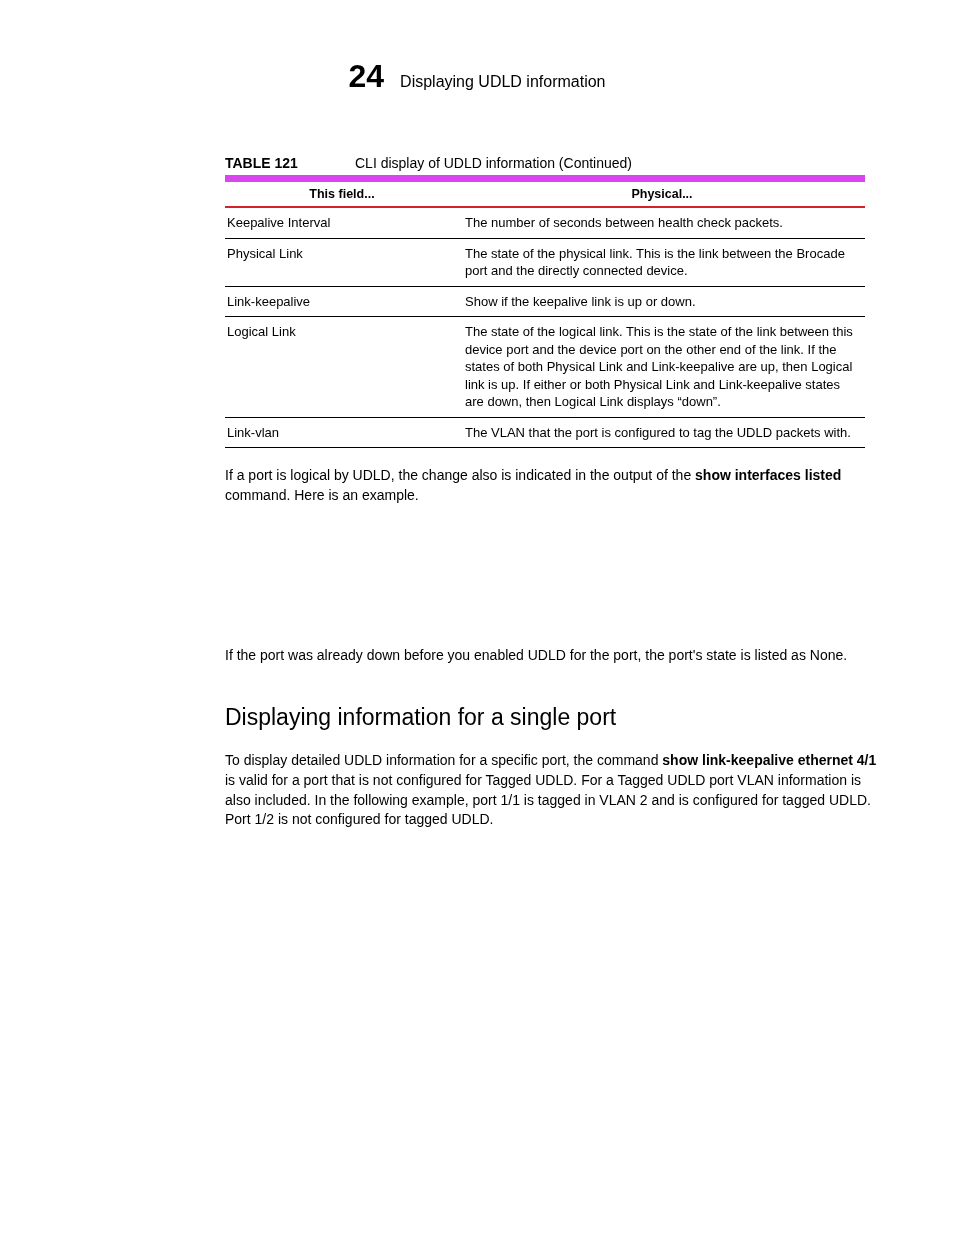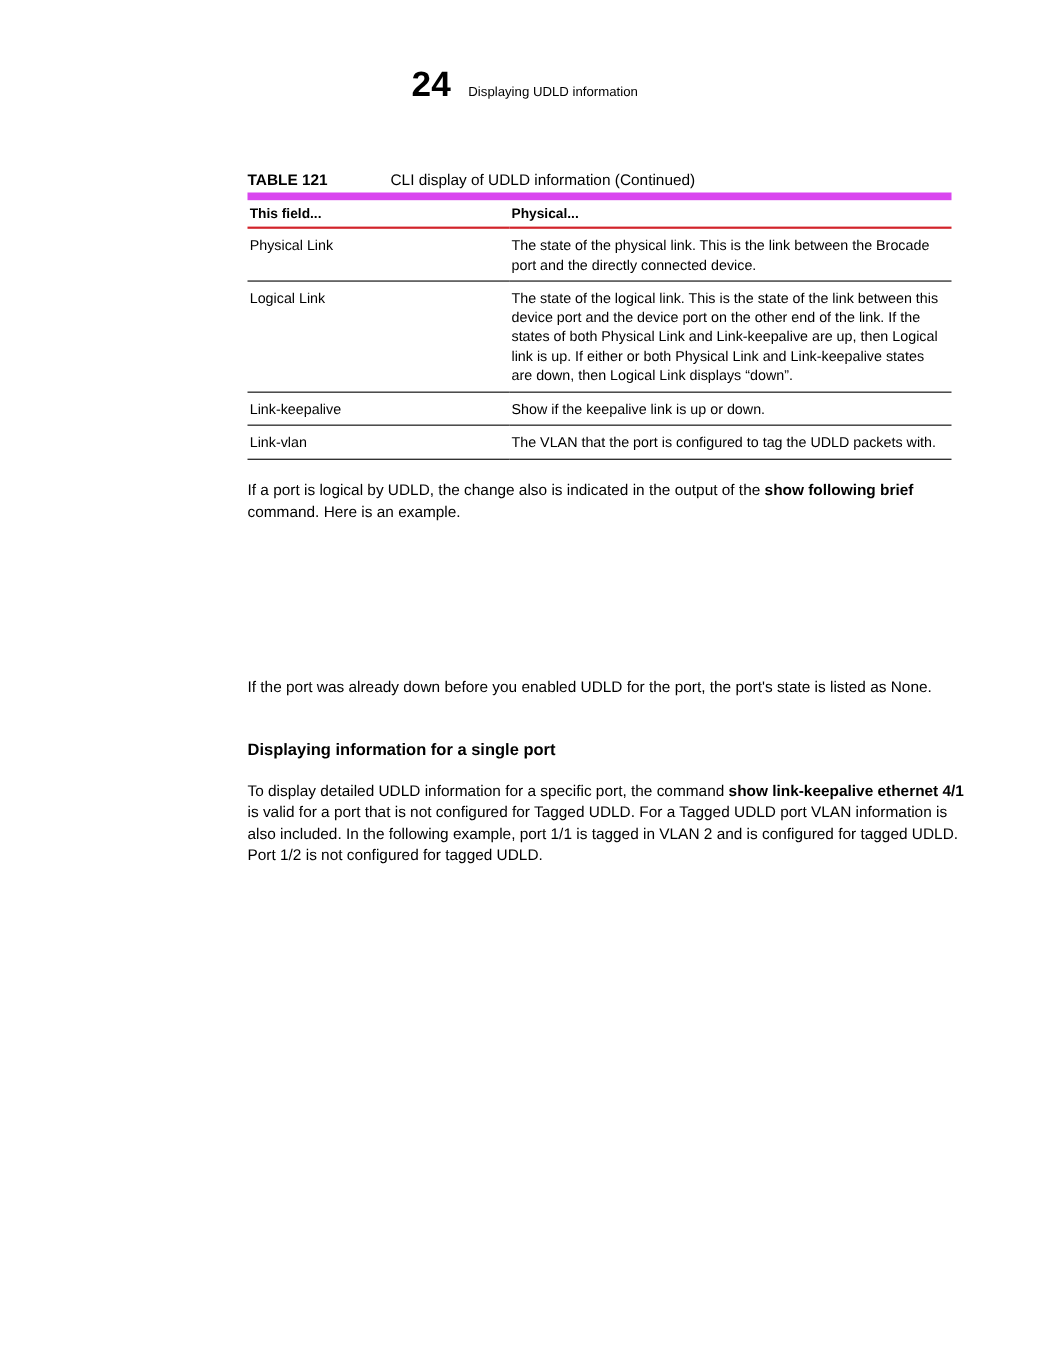--- a/index.html
+++ b/index.html
@@ -20,21 +20,21 @@
     margin-bottom: 60px;
     justify-content: center;
   }
   .chapter-num {
     font-size: 32px;
     font-weight: 600;
     font-family: Arial, sans-serif;
     margin-right: 16px;
   }
   .header-text {
-    font-size: 12px;
+    font-size: 16px;
   }
   .table-wrap {
     margin-left: 147px;
     width: 640px;
   }
   .table-caption {
     display: flex;
     align-items: baseline;
     border-bottom: 7px solid #d946ef;
     padding-bottom: 4px;
@@ -48,21 +48,21 @@
   }
   .table-title {
     font-size: 14px;
   }
   .doc-table {
     width: 100%;
     border-collapse: collapse;
     font-size: 13px;
   }
   .doc-table th {
-    text-align: left;
+    text-align: center;
     font-weight: bold;
     font-family: Arial, sans-serif;
     font-size: 12.5px;
     padding: 5px 6px 5px 2px;
     border-bottom: 2px solid #d2232a;
     font-stretch: condensed;
   }
   .doc-table td {
     padding: 6px 6px 6px 2px;
     vertical-align: top;
@@ -84,22 +84,22 @@
   }
   .para-gap-big {
     margin-top: 140px;
   }
   .syntax-line {
     margin-top: 14px;
     font-weight: 600;
   }
   .section-heading {
     margin-top: 36px;
-    font-size: 15px;
-    font-weight: 700;
+    font-size: 23px;
+    font-weight: 400;
     font-family: Arial, sans-serif;
     font-stretch: condensed;
   }
   strong { font-weight: bold; }
 </style>
 </head>
 <body>
 
 <div class="page">
 
@@ -115,42 +115,46 @@
     </div>
     <table class="doc-table">
       <thead>
         <tr>
           <th>This field...</th>
           <th>Physical...</th>
         </tr>
       </thead>
       <tbody>
         <tr>
+          <td>Keepalive Interval</td>
+          <td>The number of seconds between health check packets.</td>
+        </tr>
+        <tr>
           <td>Physical Link</td>
           <td>The state of the physical link. This is the link between the Brocade port and the directly connected device.</td>
         </tr>
         <tr>
+          <td>Link-keepalive</td>
+          <td>Show if the keepalive link is up or down.</td>
+        </tr>
+        <tr>
           <td>Logical Link</td>
           <td>The state of the logical link. This is the state of the link between this device port and the device port on the other end of the link. If the states of both Physical Link and Link-keepalive are up, then Logical link is up. If either or both Physical Link and Link-keepalive states are down, then Logical Link displays “down”.</td>
-        </tr>
-        <tr>
-          <td>Link-keepalive</td>
-          <td>Show if the keepalive link is up or down.</td>
         </tr>
         <tr>
           <td>Link-vlan</td>
           <td>The VLAN that the port is configured to tag the UDLD packets with.</td>
         </tr>
       </tbody>
     </table>
   </div>
 
   <div class="body-block">
     <div class="para">
-      <span>If a port is logical by UDLD, the change also is indicated in the output of the </span><strong>show following brief</strong><span> command. Here is an example.</span>
+      <span>If a port is logical by UDLD, the change also is indicated in the output of the </span><strong>show interfaces listed</strong><span> command. Here is an example.</span>
     </div>
 
     <div class="para para-gap-big">If the port was already down before you enabled UDLD for the port, the port's state is listed as None.</div>
 
 
     <div class="section-heading">Displaying information for a single port</div>
 
     <div class="para">
       <span>To display detailed UDLD information for a specific port, the command </span><strong>show link-keepalive ethernet 4/1</strong><span> is valid for a port that is not configured for Tagged UDLD. For a Tagged UDLD port VLAN information is also included. In the following example, port 1/1 is tagged in VLAN 2 and is configured for tagged UDLD. Port 1/2 is not configured for tagged UDLD.</span>
     </div>

